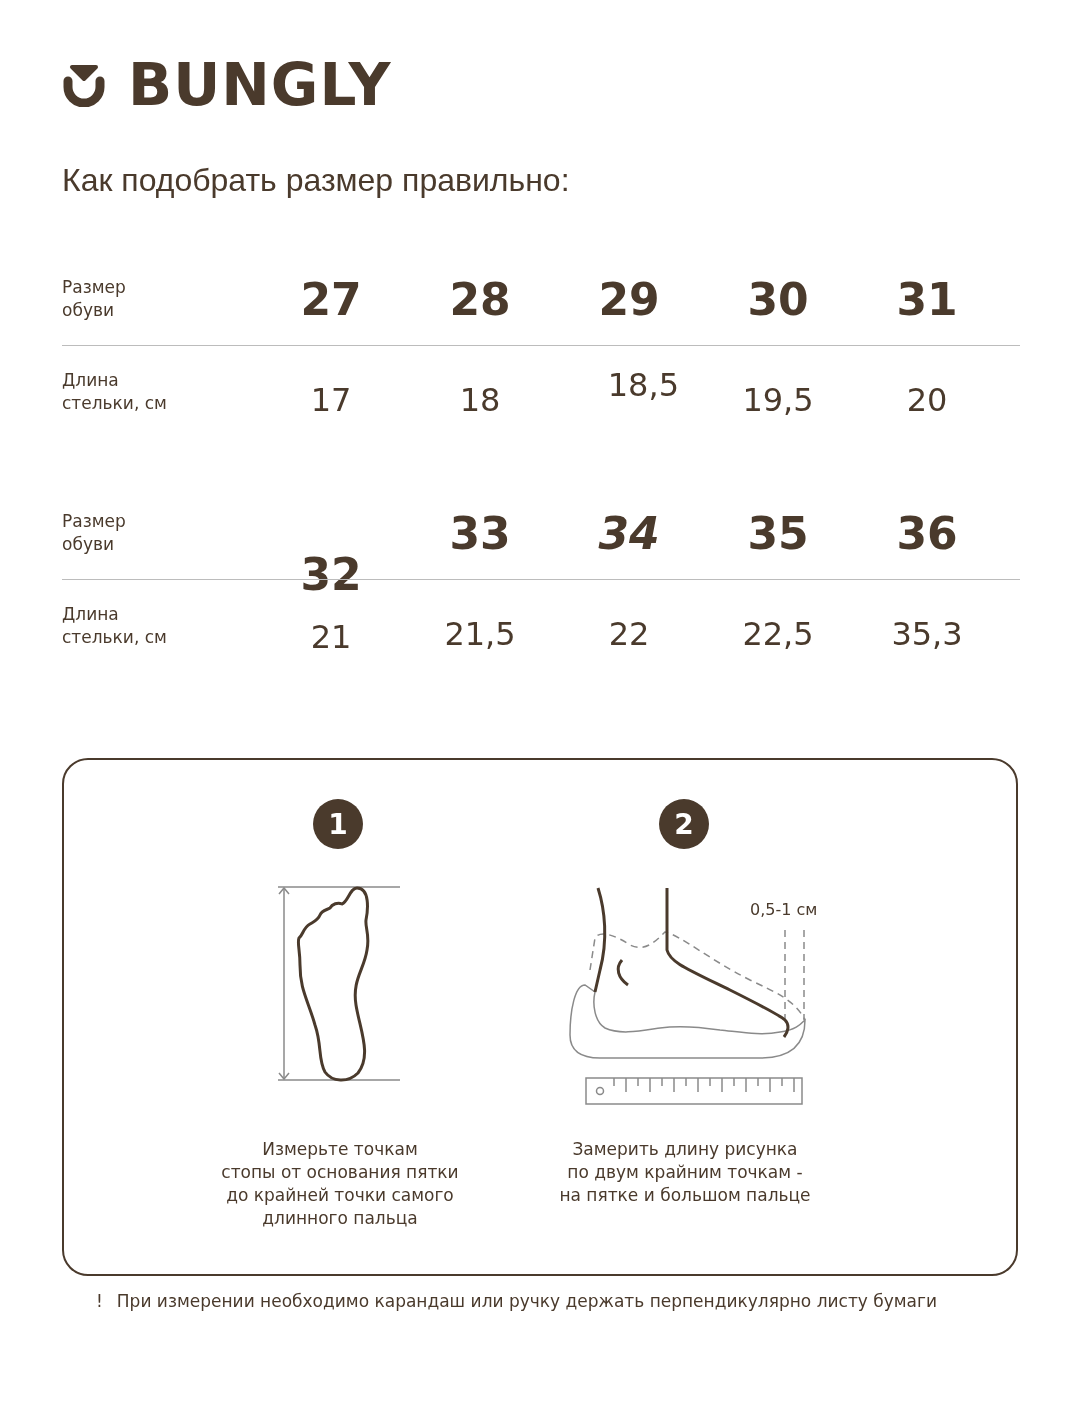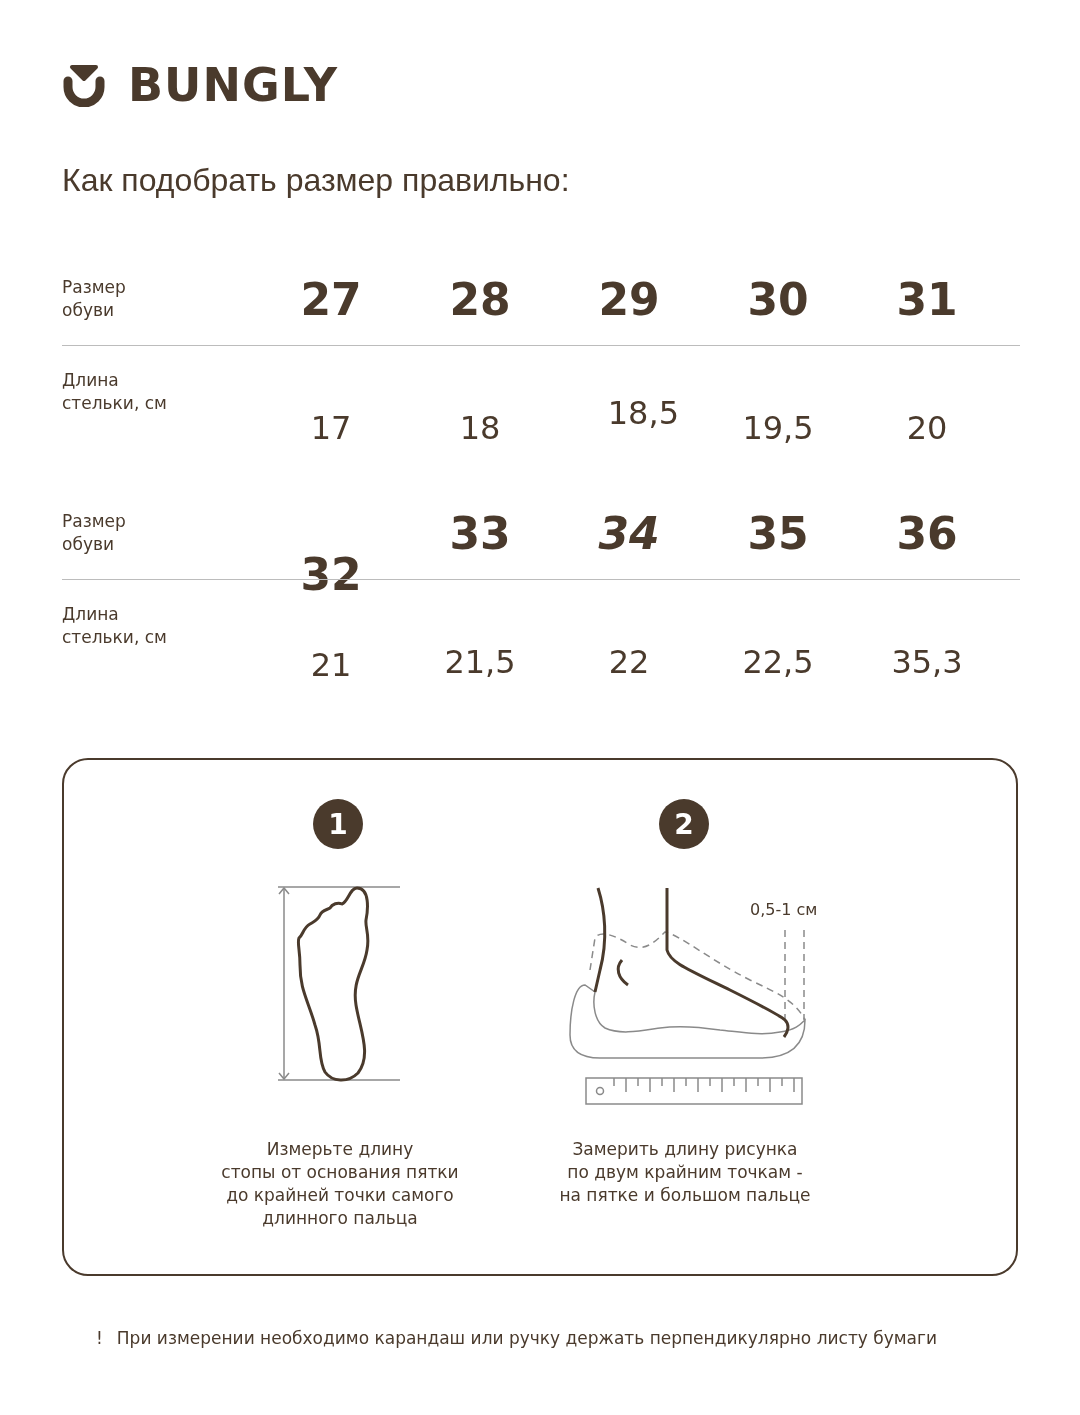--- a/index.html
+++ b/index.html
@@ -1,32 +1,32 @@
 <!DOCTYPE html>
 <html><head>
 <meta charset="utf-8">
 <style>
   html,body{margin:0;padding:0;background:#fff;}
   body{width:1080px;height:1415px;position:relative;overflow:hidden;font-family:"Liberation Sans",sans-serif;color:#4a3a2c;}
   .abs{position:absolute;}
   .logo{left:62px;top:60px;display:flex;align-items:center;height:50px;}
   .logo svg{width:44px;height:44px;margin-right:22px;}
-  .brand{font-family:"DejaVu Sans",sans-serif;font-weight:bold;font-size:46px;letter-spacing:1px;color:#4a3a2c;}
+  .brand{font-family:"DejaVu Sans",sans-serif;font-weight:bold;font-size:58px;letter-spacing:1px;color:#4a3a2c;}
   .product{font-family:"DejaVu Sans",sans-serif;font-size:46px;color:#4a3a2c;margin-left:22px;letter-spacing:1px;}
   .subtitle{left:62px;top:162px;font-family:Liberation Sans, sans-serif;font-size:32px;color:#4a3a2c;}
   .tbl{left:62px;width:958px;}
   .lbl{position:absolute;left:0;font-family:"DejaVu Sans",sans-serif;font-size:17px;line-height:23px;color:#4a3a2c;}
   .cell{position:absolute;width:100px;text-align:center;}
   .big{font-family:"DejaVu Sans",sans-serif;font-weight:bold;font-size:44px;color:#4a3a2c;}
-  .val{font-family:"DejaVu Sans",sans-serif;font-size:32px;color:#4a3a2c;margin-top:28px;}
+  .val{font-family:"DejaVu Sans",sans-serif;font-size:32px;color:#4a3a2c;}
   .hr{position:absolute;left:0;width:958px;height:1px;background:#bcbcbc;}
   .box{left:62px;top:758px;width:956px;height:518px;border:2px solid #4a3a2c;border-radius:26px;box-sizing:border-box;}
   .badge{width:50px;height:50px;border-radius:50%;background:#4a3a2c;color:#fff;font-family:"DejaVu Sans",sans-serif;font-weight:bold;font-size:28px;display:flex;align-items:center;justify-content:center;}
   .desc{font-family:"DejaVu Sans",sans-serif;font-size:17px;line-height:23px;text-align:center;color:#4a3a2c;}
-  .note{left:96px;top:1328px;font-family:"DejaVu Sans",sans-serif;font-size:17px;color:#4a3a2c;white-space:nowrap;}
+  .note{left:96px;top:1291px;font-family:"DejaVu Sans",sans-serif;font-size:17px;color:#4a3a2c;white-space:nowrap;}
   .note .bang{margin-right:14px;}
 </style>
 </head>
 <body>
 
 <div class="abs logo">
   <svg viewBox="0 0 44 44">
     <path d="M10 4 L34 4 L22 16 Z" fill="#4a3a2c" stroke="#4a3a2c" stroke-width="4" stroke-linejoin="round"></path>
     <path d="M6 18 L6 24 A16 16 0 0 0 38 24 L38 18" fill="none" stroke="#4a3a2c" stroke-width="9" stroke-linecap="round"></path>
   </svg>
@@ -84,21 +84,21 @@
 <div class="abs badge" style="left:313px;top:799px;">1</div>
 <svg class="abs" style="left:270px;top:880px;" width="140" height="205" viewBox="0 0 140 205">
   <line x1="8" y1="7" x2="130" y2="7" stroke="#8a8a8a" stroke-width="1.5"></line>
   <line x1="8" y1="200" x2="130" y2="200" stroke="#8a8a8a" stroke-width="1.5"></line>
   <line x1="14" y1="8" x2="14" y2="199" stroke="#8a8a8a" stroke-width="1.5"></line>
   <path d="M9 14 L14 8 L19 14" fill="none" stroke="#8a8a8a" stroke-width="1.5"></path>
   <path d="M9 193 L14 199 L19 193" fill="none" stroke="#8a8a8a" stroke-width="1.5"></path>
   <path d="M87 8 C100 8 98 30 96 40 C95 48 100 55 97 70 C94 90 82 100 86 125 C90 150 102 175 88 193 C78 203 62 202 55 192 C48 180 52 165 45 145 C38 120 30 110 30 85 C30 70 27 62 29 58 C33 55 33 48 40 44 C45 41 48 40 50 35 C52 30 57 30 60 28 C62 24 68 22 72 24 C78 22 80 8 87 8 Z" fill="none" stroke="#4a3a2c" stroke-width="3"></path>
 </svg>
 <div class="abs desc" style="left:190px;top:1138px;width:300px;">
-  <div>Измерьте длину</div>
+  <div>Измерьте точкам</div>
   <div>стопы от основания пятки</div>
   <div>до крайней точки самого</div>
   <div>длинного пальца</div>
 </div>
 
 <div class="abs badge" style="left:659px;top:799px;">2</div>
 <svg class="abs" style="left:560px;top:880px;" width="260" height="230" viewBox="0 0 260 230">
 
   <path d="M30 90 L35 58 C40 50 55 55 70 65 C85 72 95 62 105 52 C120 55 150 80 190 100 C215 112 235 120 245 140" fill="none" stroke="#8a8a8a" stroke-width="1.5" stroke-dasharray="7 5"></path>
   <line x1="225" y1="50" x2="225" y2="140" stroke="#8a8a8a" stroke-width="1.5" stroke-dasharray="7 5"></line>

